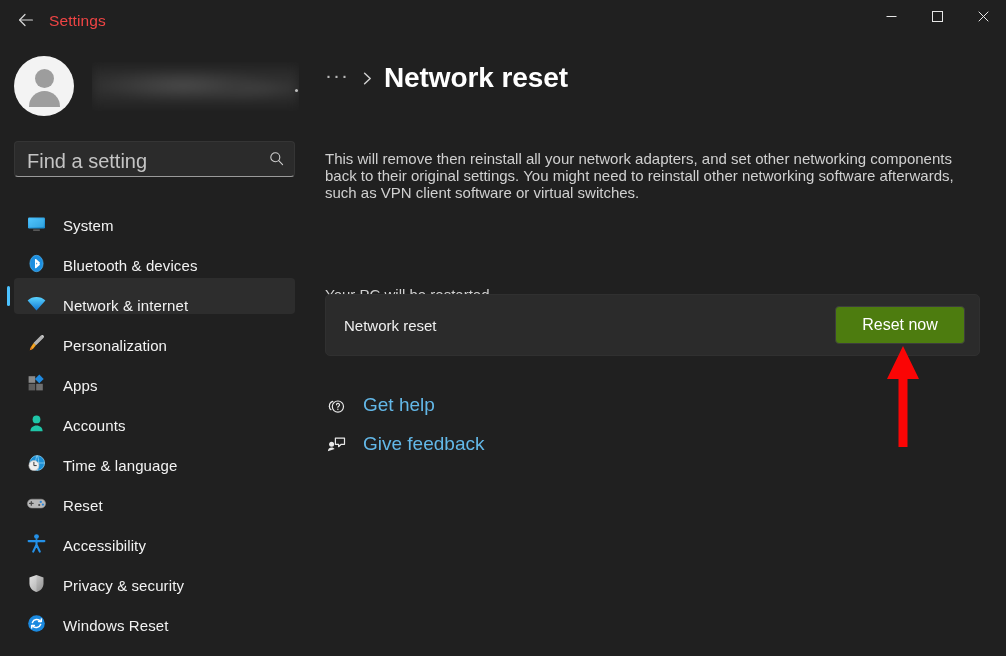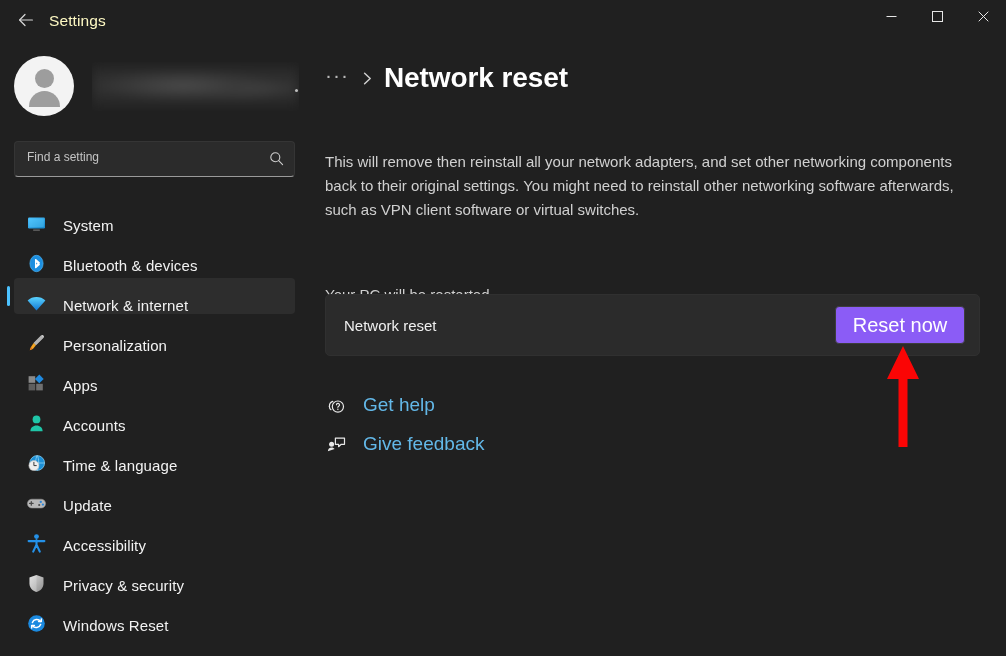--- a/index.html
+++ b/index.html
@@ -35,21 +35,21 @@
     width: 32px; height: 32px;
     display: flex; align-items: center; justify-content: center;
     border-radius: 4px;
   }
   .back-btn svg { display: block; }
 
   .app-title {
     position: absolute;
     left: 49px; top: 12px;
     font-size: 15.5px;
-    color: #fef9c3;
+    color: #ef4444;
     letter-spacing: .1px;
   }
 
   .wincontrols {
     position: absolute;
     right: 0; top: 0;
     display: flex;
     height: 32px;
   }
   .wc {
@@ -125,21 +125,21 @@
     left: 14px; top: 101px;
     width: 281px; height: 36px;
     background: #2b2b2b;
     border: 1px solid #353535;
     border-bottom: 1px solid #9a9a9a;
     border-radius: 4px;
   }
   .searchbox .ph {
     position: absolute;
     left: 12px; top: 8px;
-    font-size: 12px;
+    font-size: 20px;
     color: #c4c4c4;
   }
   .searchbox .sicon {
     position: absolute;
     right: 10px; top: 9px;
     color: #cfcfcf;
   }
 
   .navlist {
     position: absolute;
@@ -212,21 +212,21 @@
     font-weight: 600;
     color: #ffffff;
     letter-spacing: -.1px;
   }
 
   .desc {
     position: absolute;
     left: 14px; top: 110px;
     width: 655px;
     font-size: 15px;
-    line-height: 24px;
+    line-height: 17px;
     color: #d0d0d0;
   }
   .desc2 {
     position: absolute;
     left: 14px; top: 241px;
     font-size: 15px;
     line-height: 27px;
     color: #d0d0d0;
   }
 
@@ -242,25 +242,25 @@
     justify-content: space-between;
     padding: 0 14px 0 18px;
   }
   .card-label {
     font-size: 15px;
     color: #f0f0f0;
   }
   .btn {
     min-width: 130px;
     height: 38px;
-    background: #8b5cf6;
+    background: #4d7c0f;
     border: 1px solid #3d3d3d;
     border-radius: 4px;
     color: #ffffff;
-    font-size: 20px;
+    font-size: 16px;
     font-family: "Liberation Sans", sans-serif;
     display: flex; align-items: center; justify-content: center;
   }
 
   .links {
     position: absolute;
     left: 14px; top: 348px;
   }
   .linkrow {
     display: flex;
@@ -449,21 +449,21 @@
         <span class="navicon">
           <svg width="21" height="21" viewBox="0 0 21 21">
             <rect x="1.4" y="6.2" width="18.2" height="8.8" rx="4.4" fill="#b9b9b9"></rect>
             <rect x="1.4" y="6.2" width="18.2" height="8.8" rx="4.4" fill="none" stroke="#8e8e8e" stroke-width=".6"></rect>
             <path d="M5.3 8.6v3.6M3.5 10.4h3.6" stroke="#4a4a4a" stroke-width="1.25" stroke-linecap="round"></path>
             <circle cx="14.8" cy="8.9" r="1.15" fill="#2e86d8"></circle>
             <circle cx="16.9" cy="11.6" r="1.15" fill="#2e86d8"></circle>
             <circle cx="13.2" cy="12" r="1.05" fill="#4a4a4a"></circle>
           </svg>
         </span>
-        <span class="navlabel">Update</span>
+        <span class="navlabel">Reset</span>
       </div>
 
       <div class="navitem">
         <span class="navicon">
           <svg width="21" height="21" viewBox="0 0 21 21">
             <circle cx="10.5" cy="3.6" r="2.4" fill="#2491e8"></circle>
             <path d="M2.6 8.1h15.8" stroke="#2491e8" stroke-width="2.1" stroke-linecap="round"></path>
             <path d="M10.5 7v5.6M10.5 11.6L7.2 18.6M10.5 11.6l3.3 7" stroke="#2491e8" stroke-width="2.1" stroke-linecap="round" fill="none"></path>
           </svg>
         </span>

